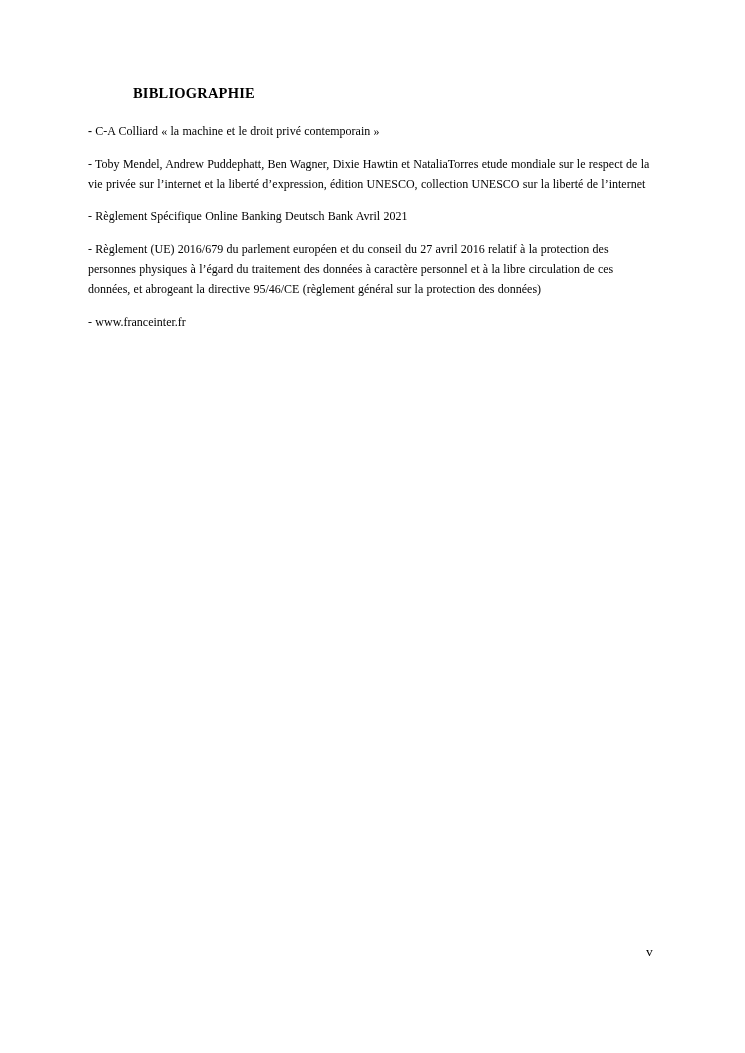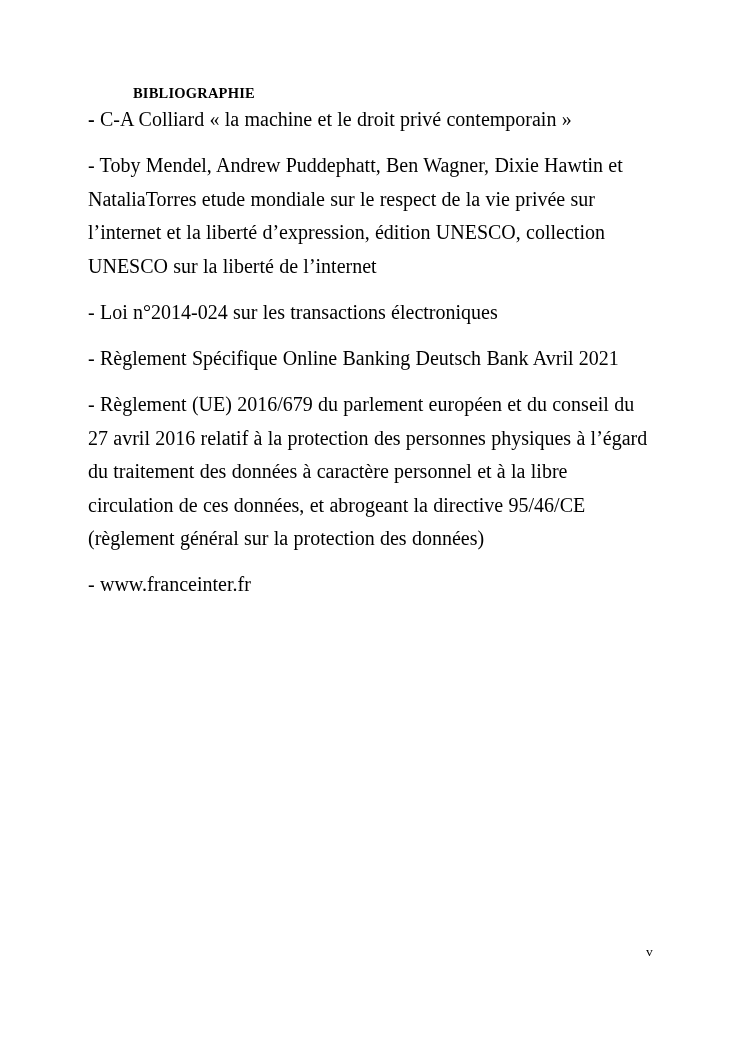--- a/index.html
+++ b/index.html
@@ -27,24 +27,25 @@
     position: absolute;
     left: 88px;
     top: 84px;
     width: 566px;
   }
   .doc-title {
     font-weight: bold;
     font-size: 14.5px;
     letter-spacing: 0.2px;
     margin-left: 45px;
+    margin-bottom: 18px;
     line-height: 1.3;
   }
   .entry {
-    font-size: 20px;
+    font-size: 12px;
     line-height: 1.68;
     margin-bottom: 12.5px;
     text-align: left;
     word-spacing: 0.3px;
   }
   .page-number {
     position: absolute;
     left: 646px;
     top: 944px;
     font-size: 13.5px;
@@ -53,20 +54,19 @@
 </style>
 </head>
 <body>
 
 <div class="page">
   <div class="content">
     <div class="doc-title">BIBLIOGRAPHIE</div>
     <div id="entries">
         <div class="entry"><span style="font-weight: bold;">- </span><span>C-A Colliard «  la machine et le droit privé contemporain »</span></div>
         <div class="entry"><span>- </span><span>Toby Mendel, Andrew Puddephatt, Ben Wagner, Dixie Hawtin et NataliaTorres etude mondiale sur le respect de la vie privée sur l’internet et la liberté d’expression, édition UNESCO, collection UNESCO sur la liberté de l’internet</span></div>
-        <div class="entry"><span>- </span><span>Loi n°2014-024 sur les transactions électroniques</span></div>
         <div class="entry"><span>- </span><span>Règlement Spécifique Online Banking Deutsch Bank Avril 2021</span></div>
         <div class="entry"><span>- </span><span>Règlement (UE) 2016/679 du parlement européen et du conseil du 27 avril 2016 relatif à la protection des personnes physiques à l’égard du traitement des données à caractère personnel et à la libre circulation de ces données, et abrogeant la directive 95/46/CE (règlement général sur la protection des données)</span></div>
         <div class="entry"><span>- </span><span>www.franceinter.fr</span></div>
       </div>
   </div>
   <div class="page-number">v</div>
 </div>
 
 </body></html>

